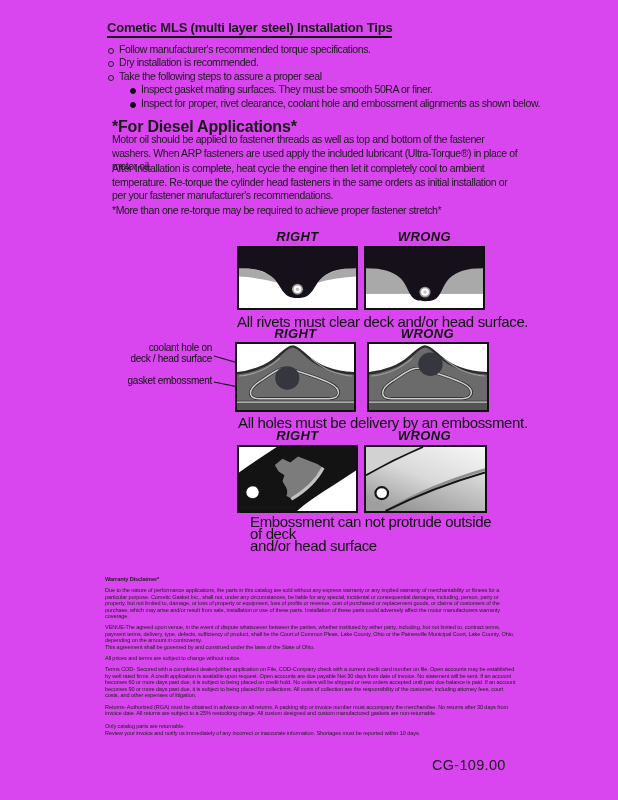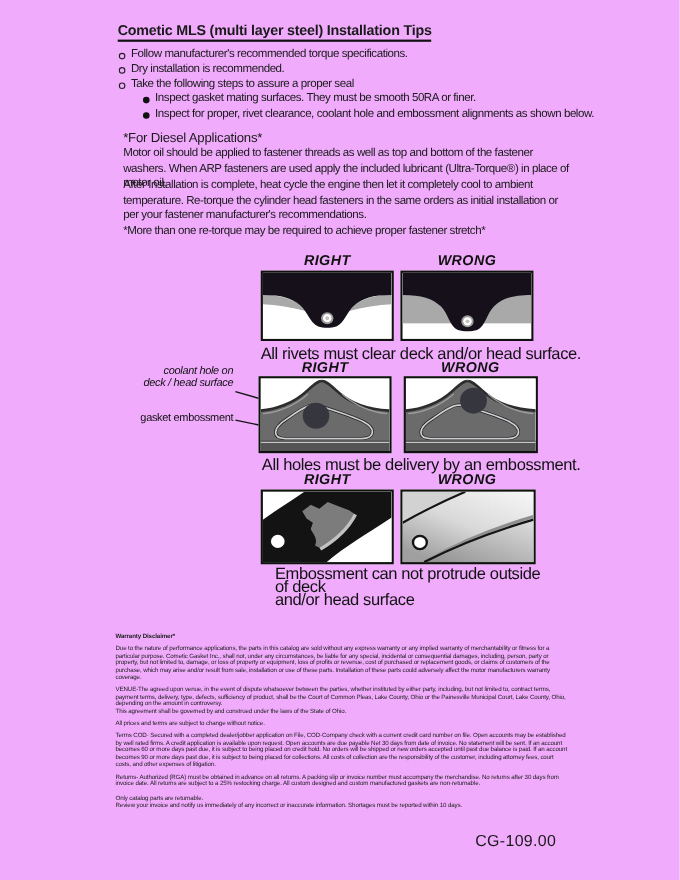--- a/index.html
+++ b/index.html
@@ -1,31 +1,31 @@
 <!DOCTYPE html>
 <html><head>
 <meta charset="utf-8">
 <style>
   html,body{margin:0;padding:0;background:#ffffff;}
   .page{
-    position:relative;width:618px;height:800px;background:#f0abfc;overflow:hidden;
+    position:relative;width:618px;height:800px;background:#d946ef;overflow:hidden;
     font-family:"Liberation Sans", sans-serif;color:#1a1a1a;
   }
   
   .title{
     position:absolute;left:107px;top:20px;
     font-size:13px;font-weight:bold;letter-spacing:-0.2px;
     border-bottom:2px solid #111;padding-bottom:1px;white-space:nowrap;
   }
   .tips{position:absolute;left:108px;top:42px;font-size:10.5px;letter-spacing:-0.4px;}
   .tip-row{display:flex;align-items:center;height:13.5px;white-space:nowrap;}
   .tip-row.sub{margin-left:22px;}
   .b-marker{flex:0 0 auto;width:4px;height:4px;border:1px solid #222;border-radius:50%;margin:4px 5px 0 0;}
   .b-marker.filled{background:#111;border-color:#111;}
-  .diesel-head{position:absolute;left:112px;top:118px;font-size:12px;font-weight:normal;letter-spacing:-0.2px;}
+  .diesel-head{position:absolute;left:112px;top:118px;font-size:16px;font-weight:bold;letter-spacing:-0.2px;}
   .body-para{position:absolute;left:112px;width:406px;font-size:10.5px;line-height:13.6px;letter-spacing:-0.4px;}
   .para1{top:133px;}
   .para2{top:162px;}
   .note{top:204px;}
 
   
   .dlabel{position:absolute;width:121px;text-align:center;font-size:13px;font-weight:bold;letter-spacing:0.4px;color:#111;font-style:italic;}
   .caption{position:absolute;font-size:15px;letter-spacing:-0.35px;color:#111;white-space:nowrap;}
 
   
@@ -44,21 +44,21 @@
   .cap-r2{left:238px;top:414px;}
 
   .p-r3-right{left:237px;top:445px;width:121px;height:68px;}
   .p-r3-wrong{left:364px;top:445px;width:123px;height:68px;}
   .lbl-r3-right{left:237px;top:428px;}
   .lbl-r3-wrong{left:364px;top:428px;}
   .cap-r3{left:250px;top:516px;line-height:12px;white-space:normal;width:250px;}
 
   
   .callout{position:absolute;left:92px;width:120px;text-align:right;font-size:10px;letter-spacing:-0.3px;line-height:11px;color:#111;}
-  .callout-hole{top:332px;font-style:italic;}
+  .callout-hole{top:342px;}
   .callout-emboss{top:375px;}
   .leaders{position:absolute;left:0;top:0;width:618px;height:560px;pointer-events:none;}
 
   
   .legal{position:absolute;left:105px;top:576px;width:412px;font-size:5.6px;line-height:6.4px;letter-spacing:-0.1px;color:#222;}
   .legal-heading{font-weight:bold;margin:0 0 5px 0;}
   .lp{margin:0 0 5px 0;}
   .lp.tight{margin-bottom:0;}
   .lp.gap7{margin-bottom:7px;}
   .page-code{position:absolute;left:390px;top:757px;font-size:14.5px;letter-spacing:0.3px;color:#1a1a1a;margin-left:42px;}

